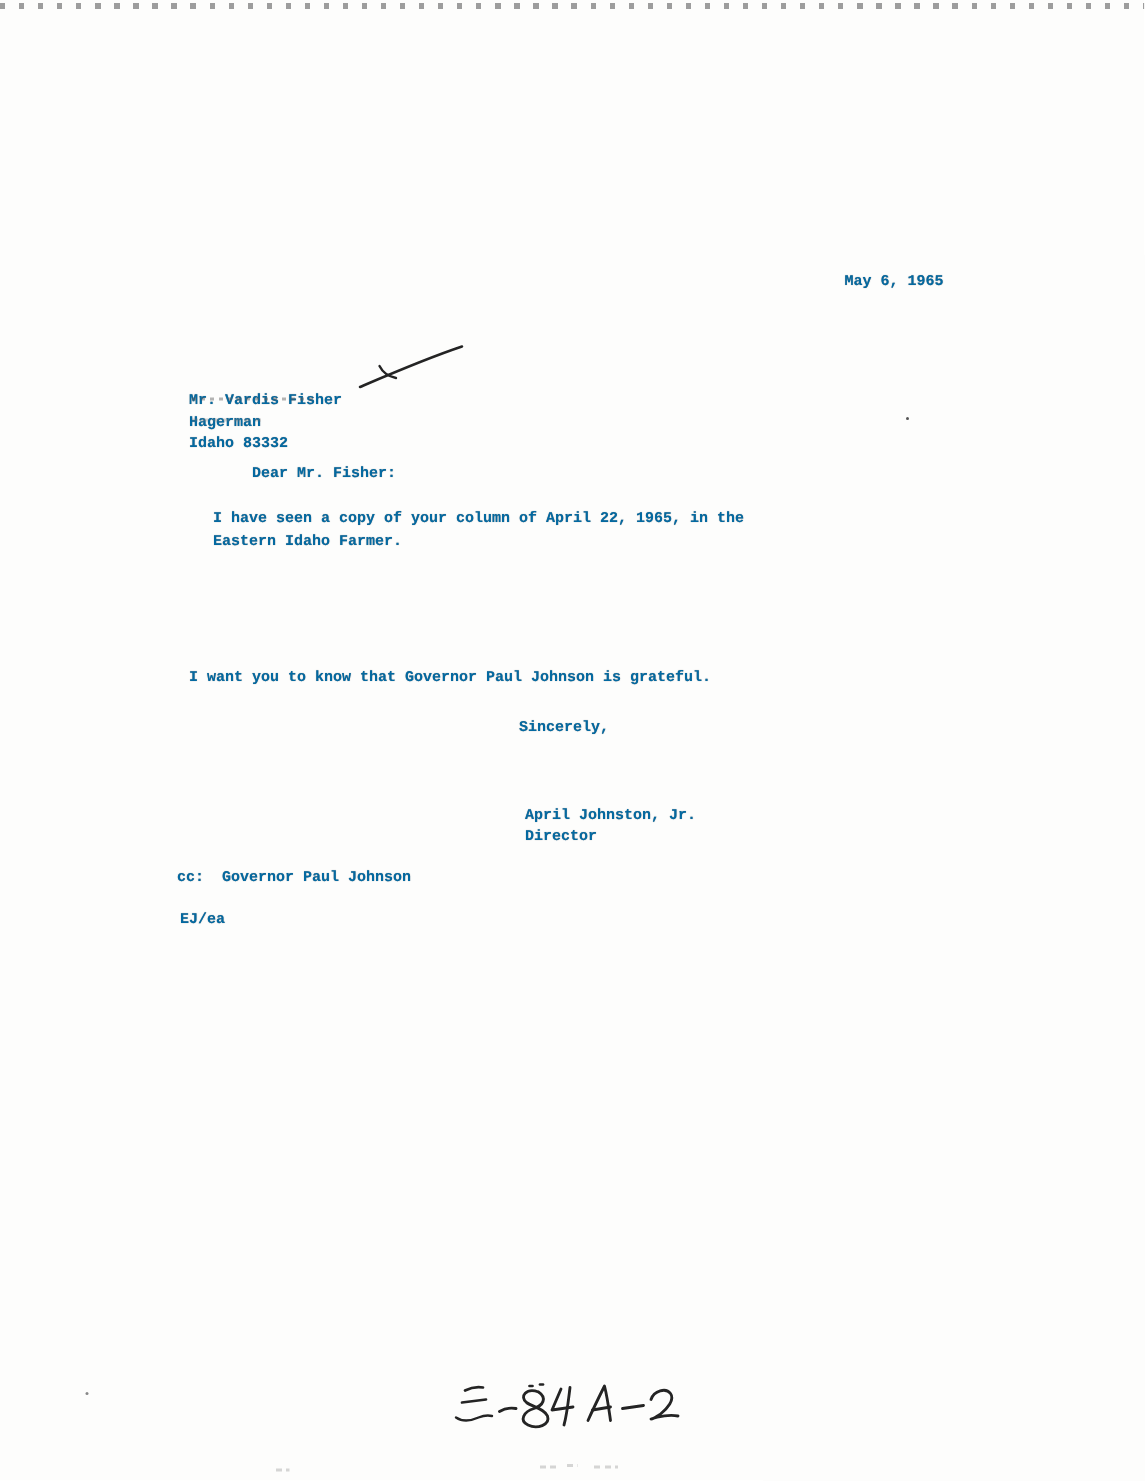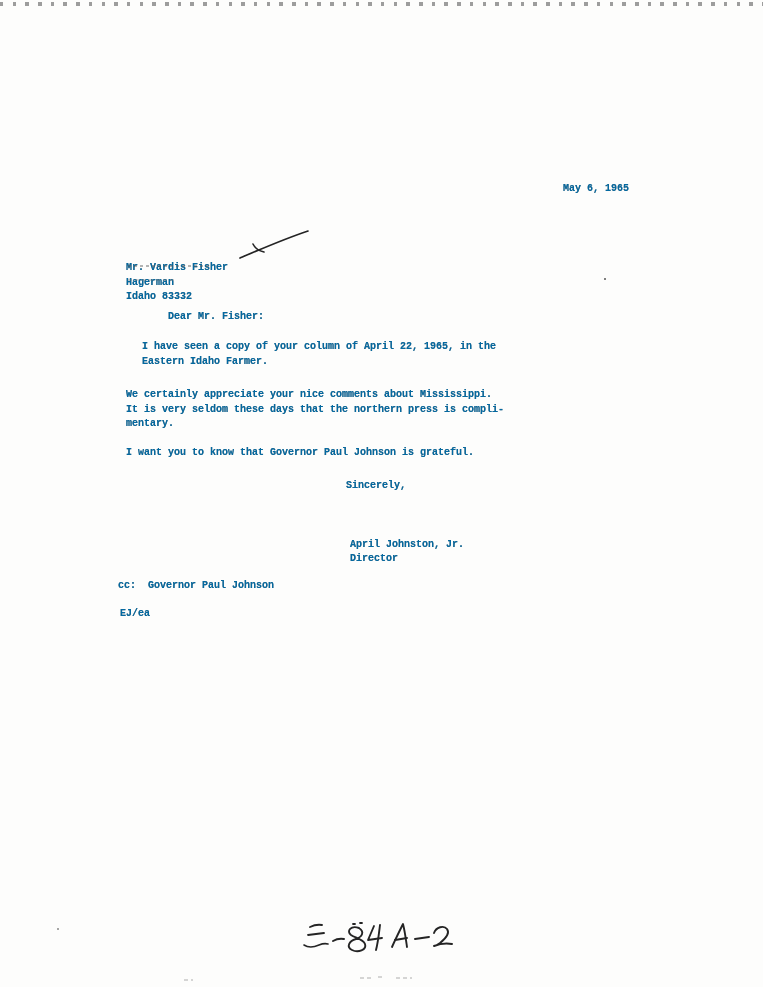--- a/index.html
+++ b/index.html
@@ -96,23 +96,20 @@
 Hagerman
 Idaho 83332</div>
 
   <div class="scan-dash" style="left:128px; top:265px; width:82px;"></div>
   <div class="scan-dash faint" style="left:128px; top:279px; width:48px;"></div>
 
   <div class="tw" style="left:126px; top:310px;margin-left:42px;">Dear Mr. Fisher:</div>
 
   <div class="tw" style="left:142px; top:340px;">I have seen a copy of your column of April 22, 1965, in the
 Eastern Idaho Farmer.</div>
-  <div class="tw" style="left:126px; top:388px;">We certainly appreciate your nice comments about Mississippi.
-It is very seldom these days that the northern press is compli-
-mentary.</div>
   <div class="tw" style="left:126px; top:446px;">I want you to know that Governor Paul Johnson is grateful.</div>
 
   <div class="tw" style="left:346px; top:479px;">Sincerely,</div>
   <div class="tw" style="left:350px; top:538px;">April Johnston, Jr.</div>
   <div class="tw" style="left:350px; top:552px;">Director</div>
 
   <div class="tw" style="left:118px; top:579px;">cc:  Governor Paul Johnson</div>
   <div class="tw" style="left:120px; top:607px;">EJ/ea</div>
 
   <div class="speck" style="left:604px; top:278px; width:2px; height:2px; background:#555;"></div>

